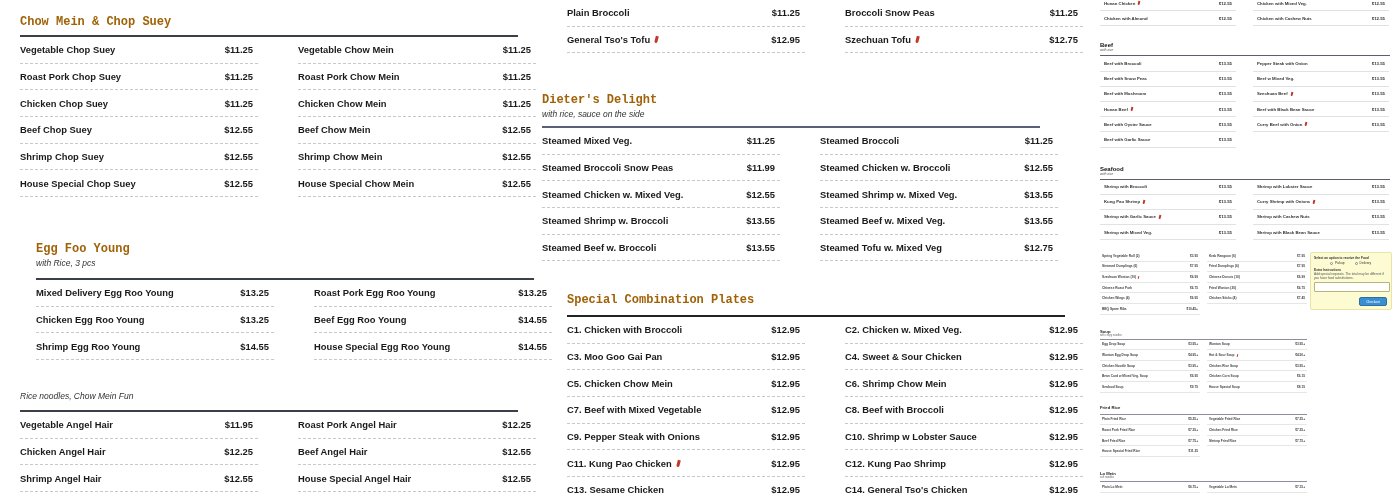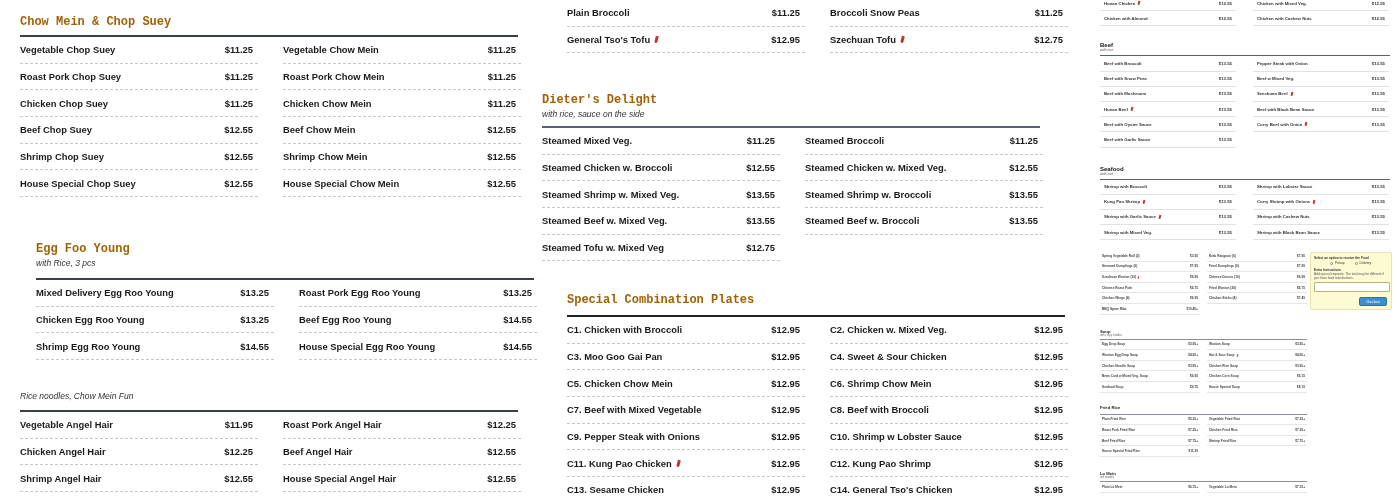--- a/index.html
+++ b/index.html
@@ -2,21 +2,21 @@
 <html><head>
 <meta charset="utf-8">
 <style>
   * { box-sizing: border-box; margin: 0; padding: 0; }
   html, body { width: 1400px; height: 500px; overflow: hidden; background: #fff; }
   body { font-family: "Liberation Sans", sans-serif; color: #222; position: relative; }
   .section { position: absolute; }
   .sec-title { font-size: 12px; font-weight: bold; color: #a16207; line-height: 14px; font-family: Liberation Mono, monospace; }
   .sec-desc { font-size: 8.5px; font-style: italic; color: #333; line-height: 11px; margin-top: 2px; }
   .sec-rule { height: 2px; background: #3a3f4a; margin-top: 6px; }
-  .grid { display: grid; grid-template-columns: 238px 238px; column-gap: 25px; }
+  .grid { display: grid; grid-template-columns: 238px 238px; column-gap: 40px; }
   .item {
     display: flex; justify-content: space-between; align-items: center;
     height: 26.7px; border-bottom: 1px dashed #c8c8c8; padding-right: 5px;
     font-size: 9.4px; font-weight: bold; color: #1a1a1a;
   }
   .item .nm { display: flex; align-items: center; gap: 5px; }
   .item .pr { font-weight: bold; }
   .chili { display: inline-block; width: 3px; height: 7px; background: #c0392b; border-radius: 0 0 3px 3px; transform: rotate(14deg); }
 
   
@@ -222,20 +222,24 @@
   <div class="grid">
     <div class="item">
         <span class="nm">Steamed Mixed Veg.</span>
         <span class="pr">$11.25</span>
       </div>
     <div class="item">
         <span class="nm">Steamed Broccoli</span>
         <span class="pr">$11.25</span>
       </div>
     <div class="item">
+        <span class="nm">Steamed Broccoli Snow Peas</span>
+        <span class="pr">$11.99</span>
+      </div>
+    <div class="item">
         <span class="nm">Steamed Chicken w. Broccoli</span>
         <span class="pr">$12.55</span>
       </div>
     <div class="item">
         <span class="nm">Steamed Chicken w. Mixed Veg.</span>
         <span class="pr">$12.55</span>
       </div>
     <div class="item">
         <span class="nm">Steamed Shrimp w. Mixed Veg.</span>
         <span class="pr">$13.55</span>

